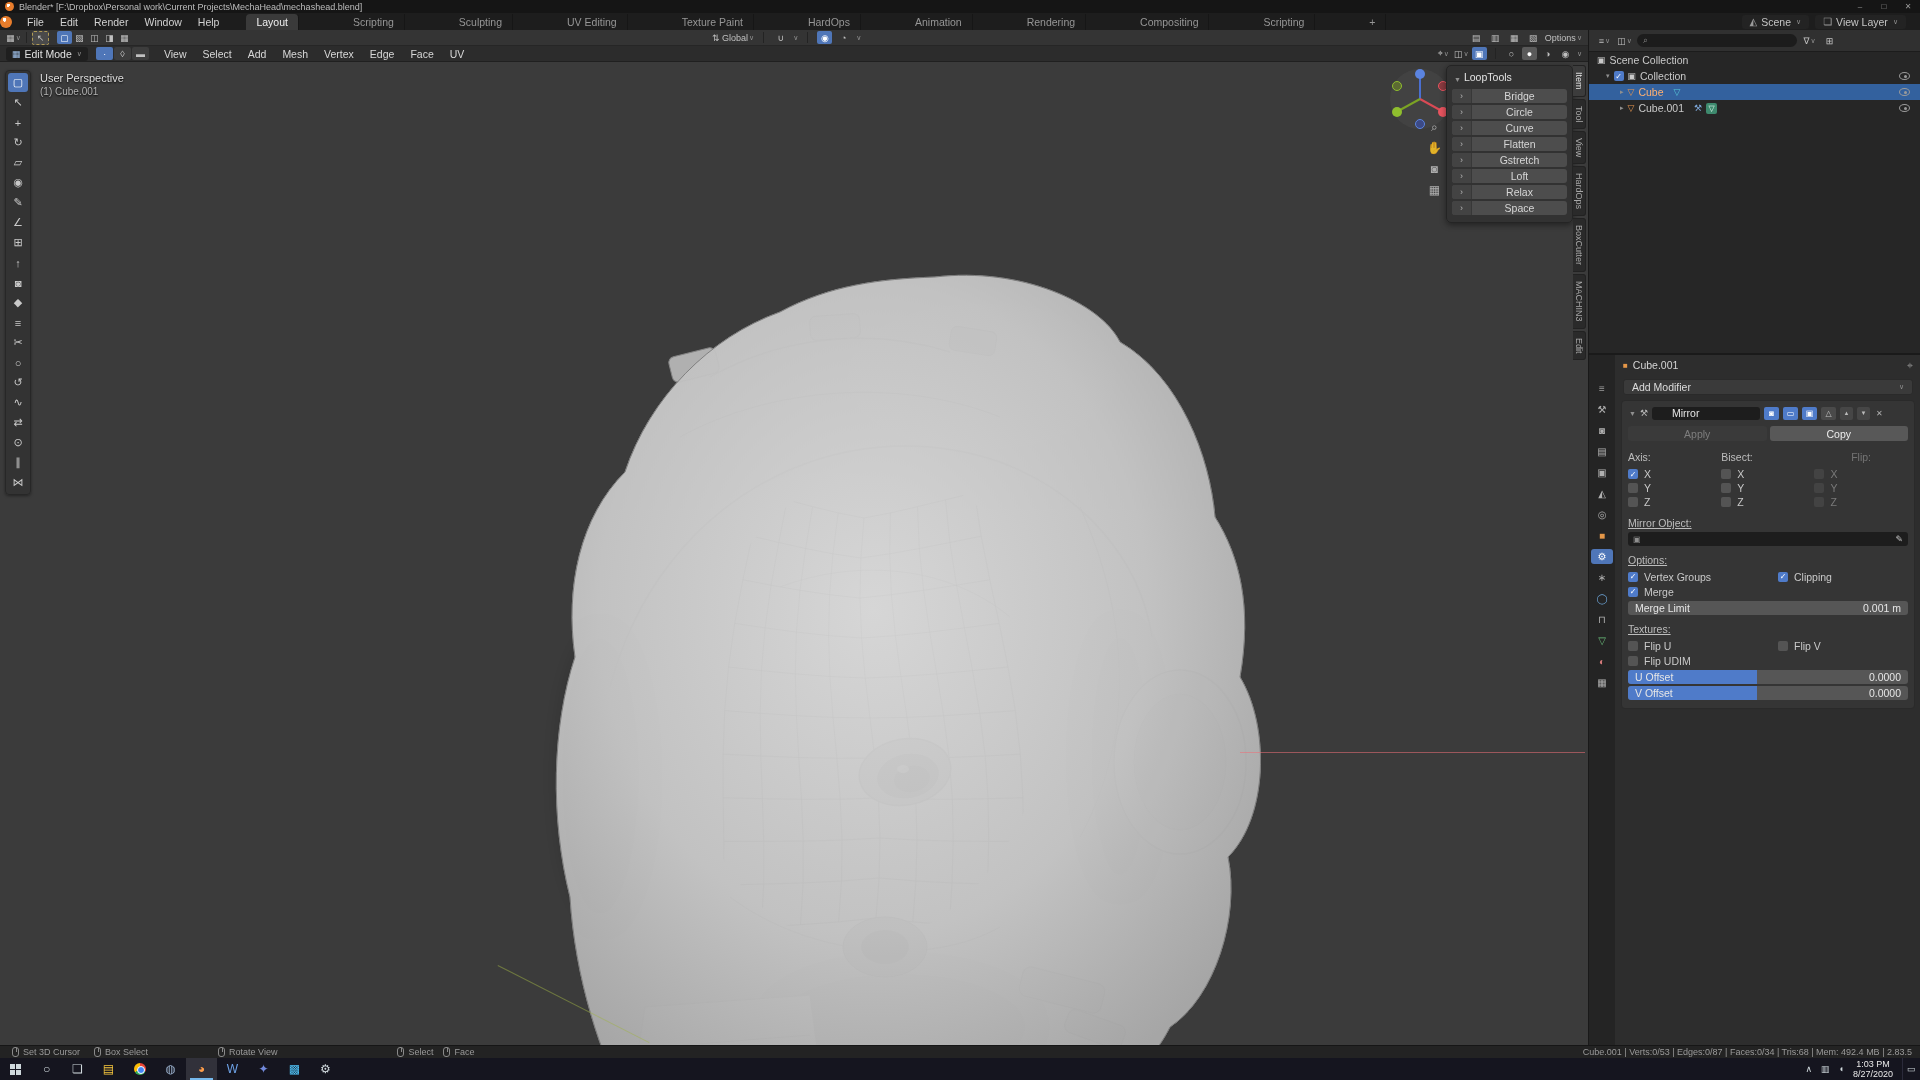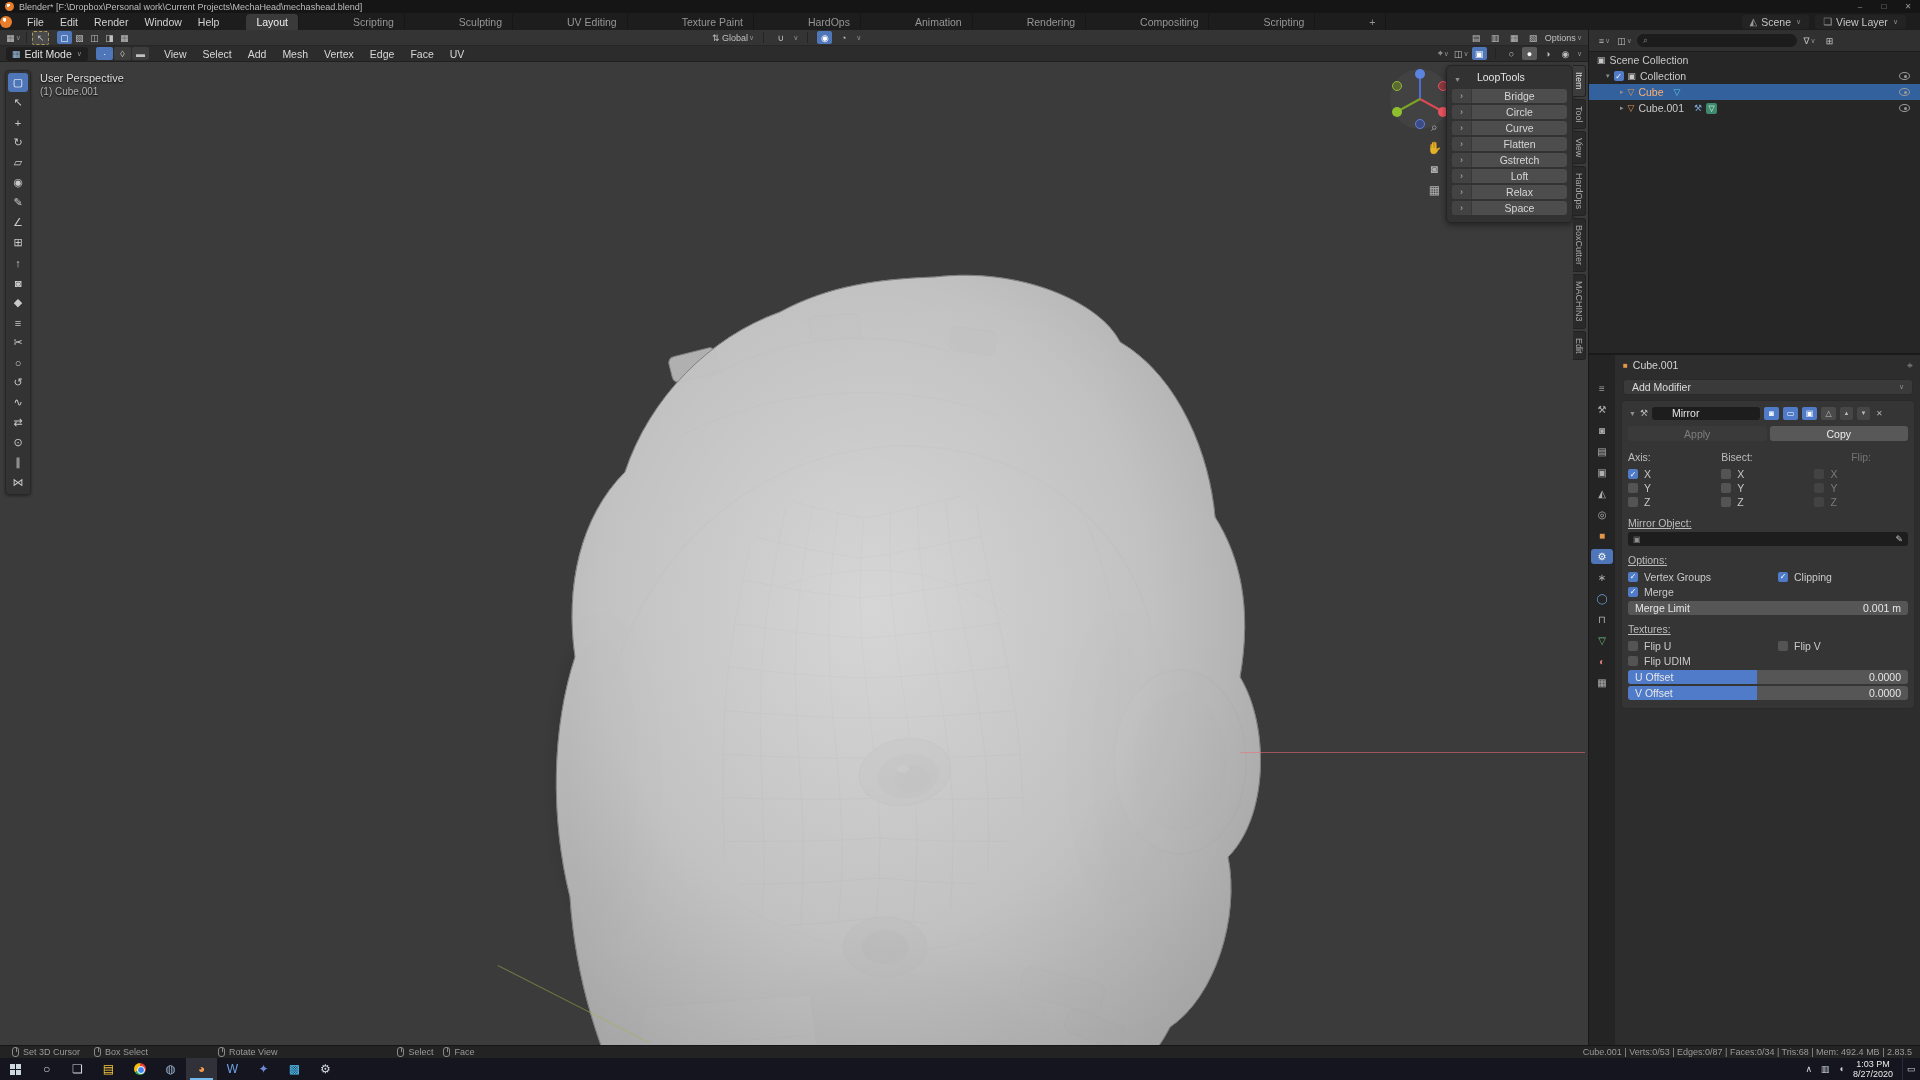--- a/index.html
+++ b/index.html
@@ -57,21 +57,21 @@
   #lefttools span { width:20px; height:19px; display:flex; align-items:center; justify-content:center; color:#c9c9c9; font-size:11px; border-radius:3px; }
   #lefttools span.active { background:#4f76b8; color:#fff; }
 
   
   #gizmo { left:1385px; top:2px; }
   #navbtns { left:1427px; top:58px; display:flex; flex-direction:column; gap:7px; color:#c3c3c3; font-size:12px; text-align:center; }
   #navbtns span { opacity:.85; }
 
   
   #looptools { left:1446px; top:3px; width:127px; background:#323232f2; border:1px solid #242424; border-radius:5px; padding:3px 4px 5px; box-shadow:0 2px 6px rgba(0,0,0,.45); }
-  #looptools .hdr { display:flex; align-items:flex-end; gap:16px; color:#e4e4e4; padding:2px 2px 4px; font-size:10.5px; }
+  #looptools .hdr { display:flex; align-items:flex-end; gap:3px; color:#e4e4e4; padding:2px 2px 4px; font-size:10.5px; }
   #looptools .btn { display:flex; height:14px; margin:2px 1px; border-radius:3px; overflow:hidden; background:#4d4d4d; }
   #looptools .btn .exp { width:20px; background:#434343; color:#b5b5b5; font-size:9px; display:flex; align-items:center; justify-content:center; border-right:1px solid #383838; }
   #looptools .btn .lbl { flex:1; display:flex; align-items:center; justify-content:center; color:#d6d6d6; }
 
   
   #ntabs { left:1573px; top:3px; display:flex; flex-direction:column; gap:2px; }
   #ntabs span { writing-mode:vertical-rl; font-size:9px; color:#a8a8a8; background:#2a2a2a; border:1px solid #222; border-left:none; padding:6px 1px; border-radius:0 3px 3px 0; }
   #ntabs span.active { background:#3c3c3c; color:#e8e8e8; }
 
   

